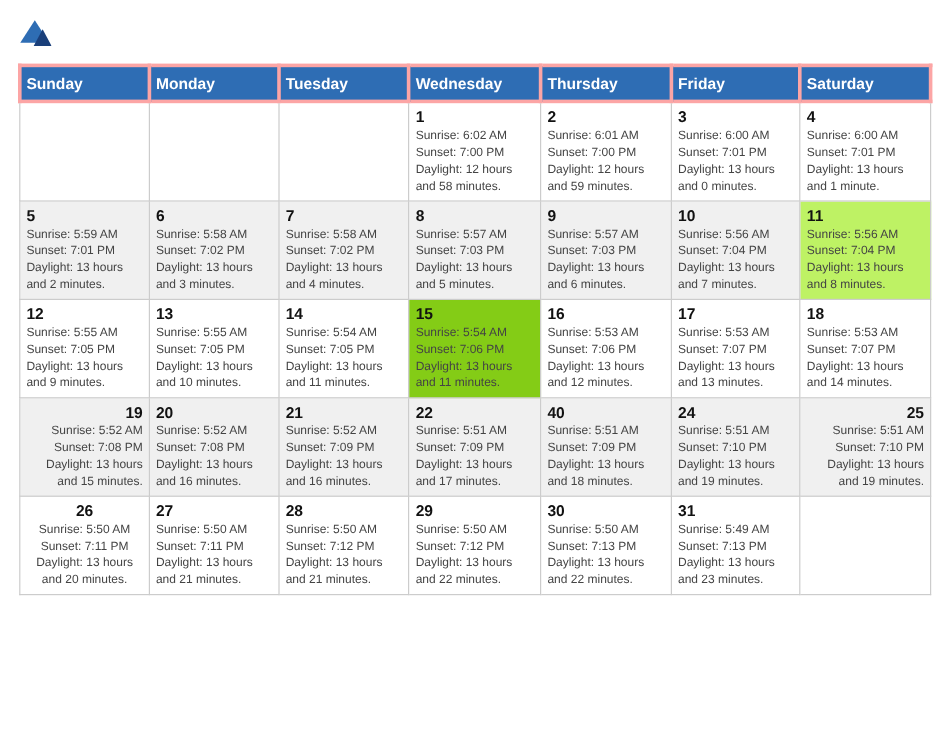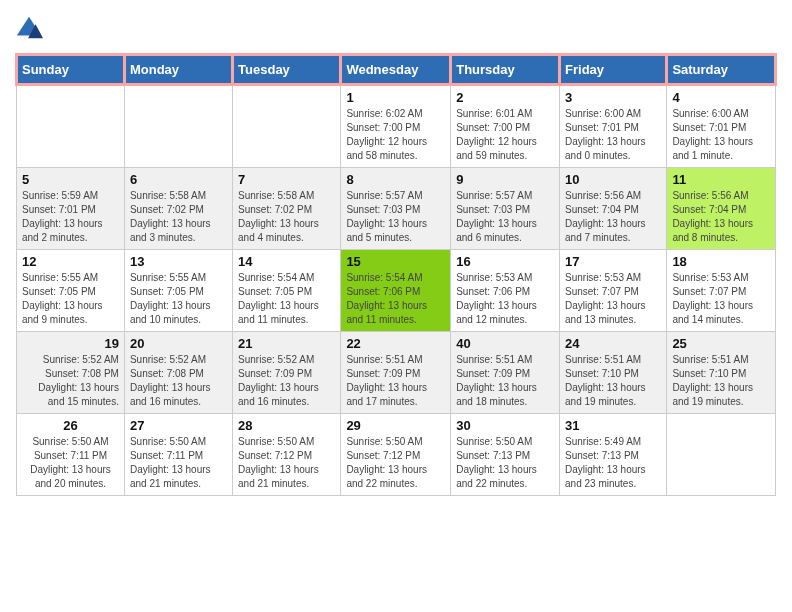--- a/index.html
+++ b/index.html
@@ -215,21 +215,21 @@
           <div class="day-info">Sunrise: 5:51 AM<br>Sunset: 7:09 PM<br>Daylight: 13 hours and 17 minutes.</div>
         </td>
         <td style="background: rgb(240, 240, 240);">
           <div class="day-num">40</div>
           <div class="day-info">Sunrise: 5:51 AM<br>Sunset: 7:09 PM<br>Daylight: 13 hours and 18 minutes.</div>
         </td>
         <td style="background: rgb(240, 240, 240);">
           <div class="day-num">24</div>
           <div class="day-info">Sunrise: 5:51 AM<br>Sunset: 7:10 PM<br>Daylight: 13 hours and 19 minutes.</div>
         </td>
-        <td style="background: rgb(240, 240, 240);">
+        <td style="background: rgb(240, 240, 240); text-align: right;">
           <div class="day-num">25</div>
           <div class="day-info">Sunrise: 5:51 AM<br>Sunset: 7:10 PM<br>Daylight: 13 hours and 19 minutes.</div>
         </td>
       </tr>
       <tr>
         <td style="background: rgb(255, 255, 255); text-align: center;">
           <div class="day-num">26</div>
           <div class="day-info">Sunrise: 5:50 AM<br>Sunset: 7:11 PM<br>Daylight: 13 hours and 20 minutes.</div>
         </td>
         <td style="background: rgb(255, 255, 255); margin-top: 25px;">

